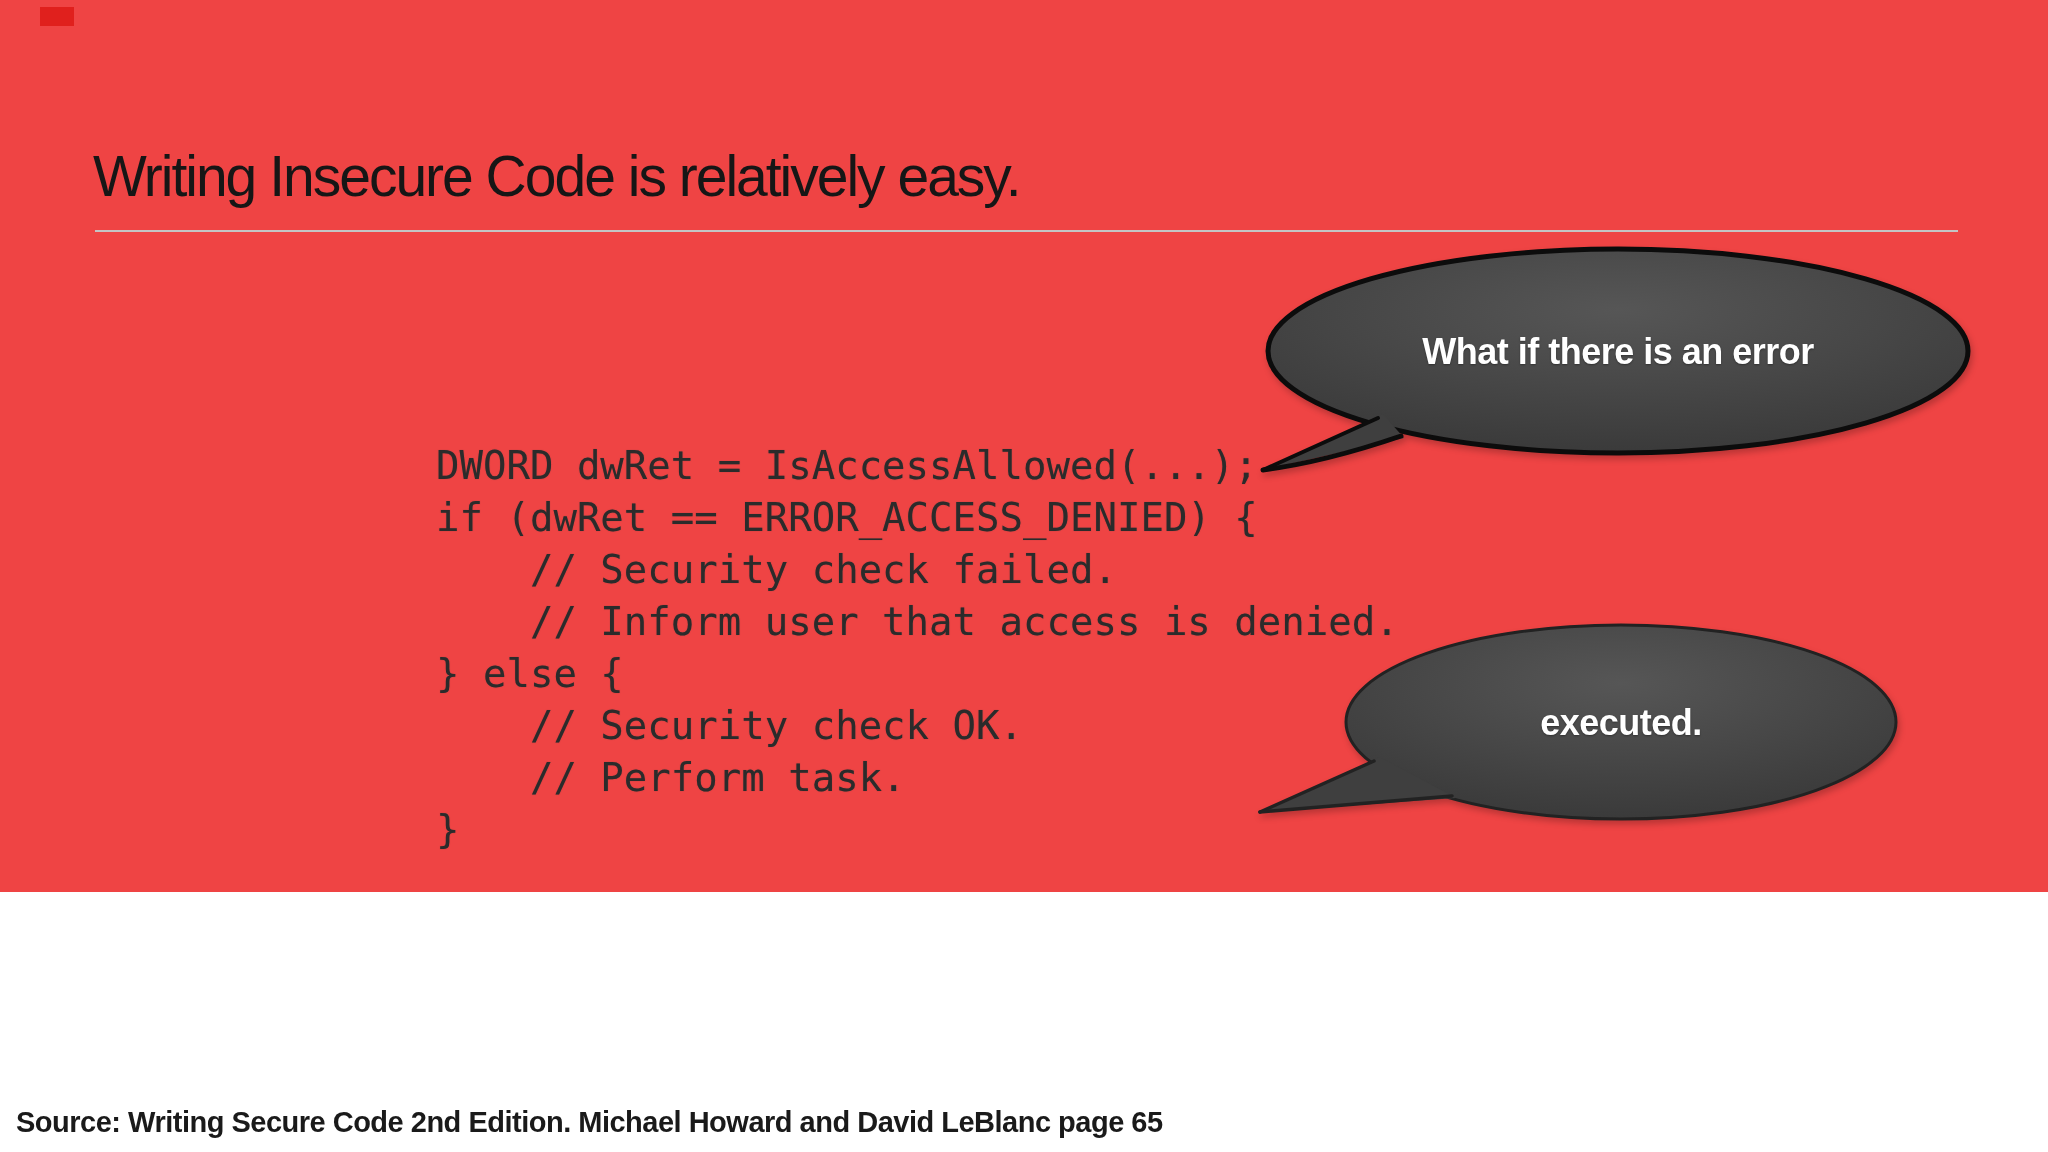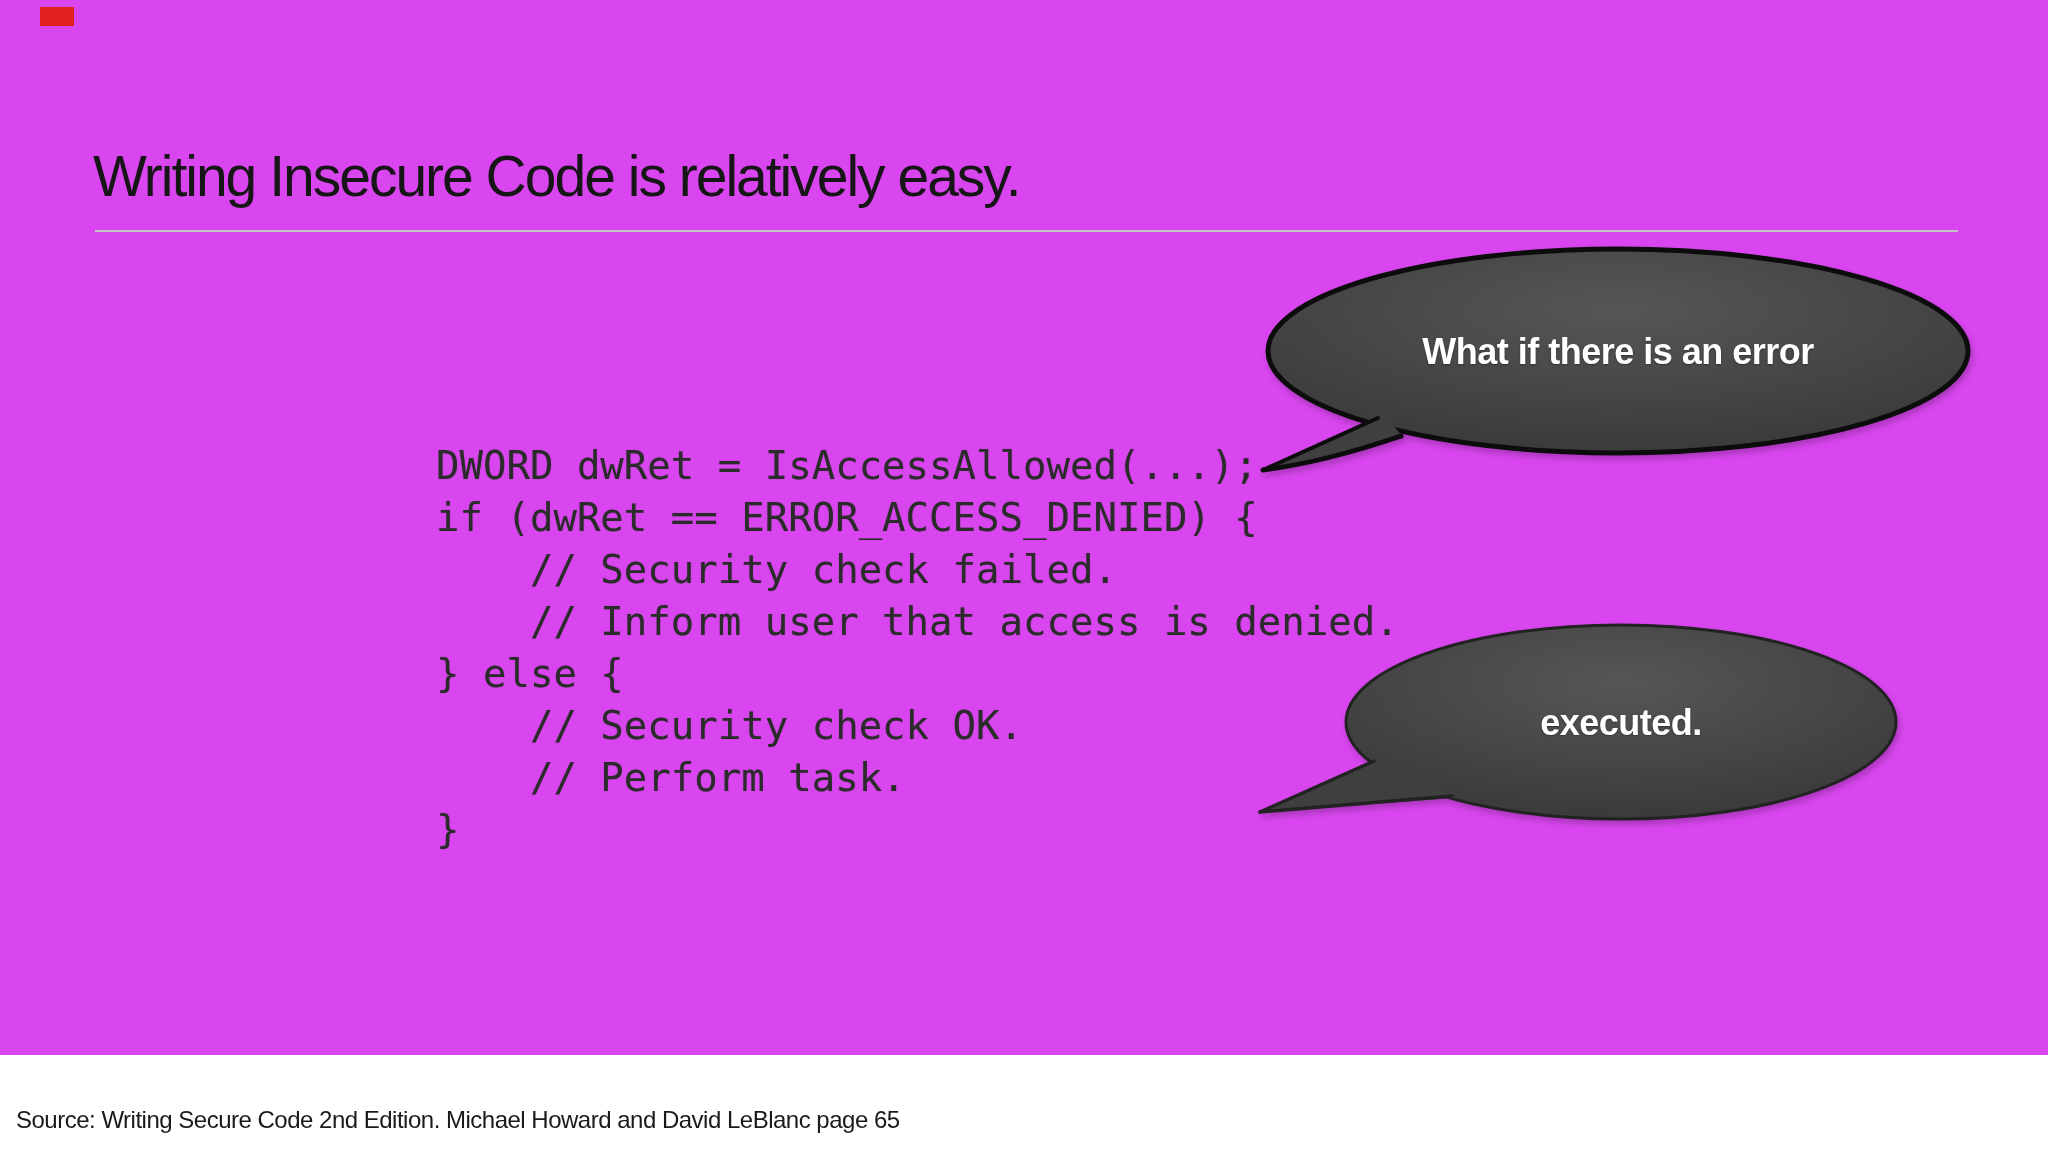--- a/index.html
+++ b/index.html
@@ -1,21 +1,21 @@
 <!DOCTYPE html>
 <html><head>
 <meta charset="utf-8">
 <style>
   * { margin: 0; padding: 0; box-sizing: border-box; }
   html, body { width: 2048px; height: 1152px; background: #ffffff; overflow: hidden; }
   .slide {
     position: relative;
     width: 2048px;
-    height: 1055px;
-    background: #d946ef;
+    height: 892px;
+    background: #ef4444;
     font-family: "Liberation Sans", sans-serif;
   }
   .red-marker {
     position: absolute;
     left: 40px; top: 7px;
     width: 34px; height: 19px;
     background: #e0201d;
   }
   .title {
     position: absolute;
@@ -61,24 +61,25 @@
     font-weight: bold;
     line-height: 47px;
     letter-spacing: -0.5px;
     text-shadow: 0 1px 2px rgba(0,0,0,0.35);
   }
   .bubble-text.b1 { left: 1268px; top: 249px; width: 700px; height: 204px; text-align: center; }
   .bubble-text.b2 { left: 1346px; top: 625px; width: 550px; height: 194px; }
   .footer {
     position: absolute;
     left: 16px; top: 1106px;
-    font-size: 24px;
+    font-size: 29px;
     letter-spacing: -0.5px;
     color: #1a1a1a;
     white-space: nowrap;
+    font-weight: bold;
   }
 </style>
 </head>
 <body>
 
 <div class="slide">
 
   <div class="red-marker"></div>
 
   <h1 class="title">Writing Insecure Code is relatively easy.</h1>

